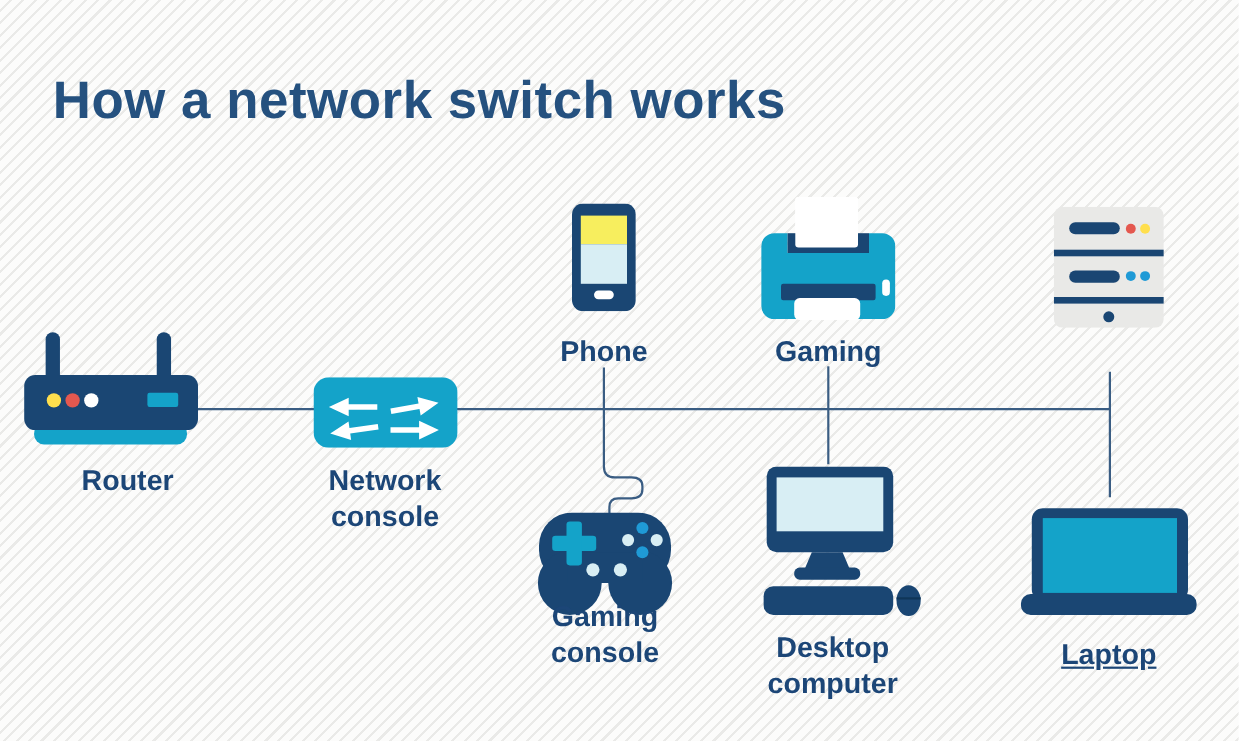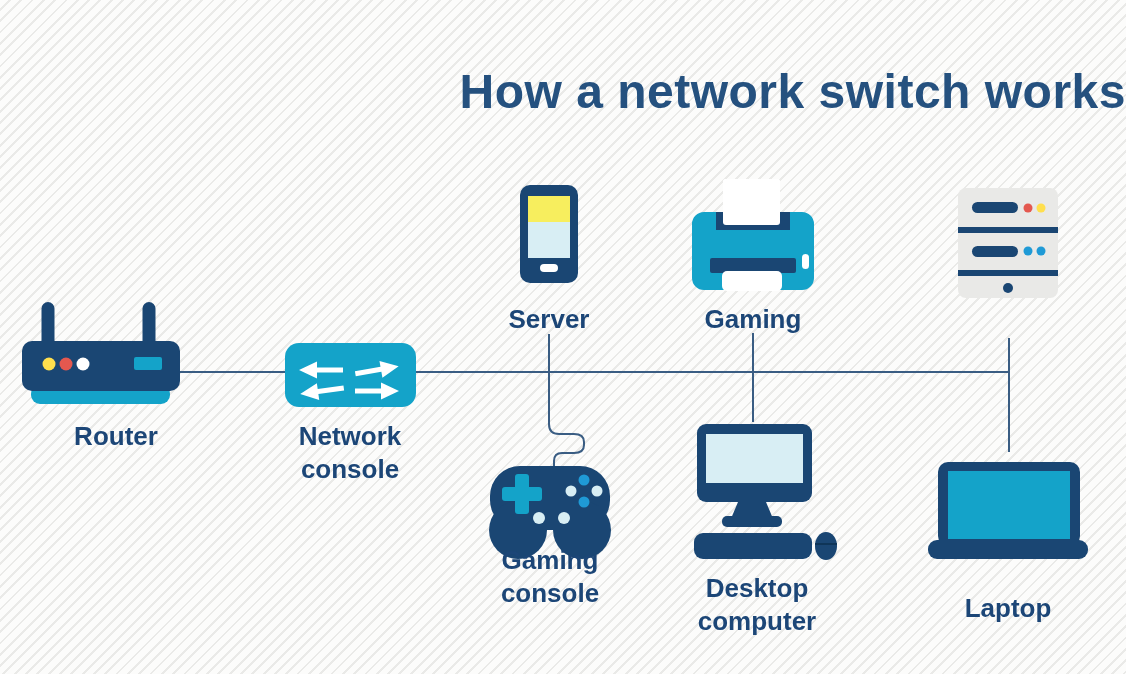--- a/index.html
+++ b/index.html
@@ -9,21 +9,21 @@
     --line:#3a5d83; --orange:#f2691d; --label:#1c4677; --title:#25517f;
     --bg:#fcfcfb; --stripe:#eaeae8; --white:#ffffff;
   }
   #canvas{
     position:relative; width:1126px; height:674px; overflow:hidden;
     font-family:"Liberation Sans", sans-serif;
     background:repeating-linear-gradient(135deg,
       var(--bg) 0px, var(--bg) 6px, var(--stripe) 6px, var(--stripe) 8px);
   }
   .title{
-    position:absolute; left:0; right:0; top:64px; text-align:right;
+    position:absolute; left:0; right:0; top:64px; text-align:left;
     font-size:48px; font-weight:700; color:var(--title); letter-spacing:0.5px;padding-left:48px;
   }
   .device{position:absolute; z-index:2;}
   .lines{position:absolute; left:0; top:0; z-index:1;}
   .lbl{
     position:absolute; z-index:3; text-align:center;
     font-size:26px; font-weight:700; color:var(--label); line-height:33px;
   }
   .navy{fill:var(--navy);} .teal{fill:var(--teal);} .lb{fill:var(--lightblue);}
   .wht{fill:var(--white);} .gray{fill:var(--servergray);}
@@ -76,21 +76,21 @@
   <div class="lbl" style="left:285px; top:420px; width:130px;">Network console</div>
 
   <div class="device" style="left:520px; top:185px;">
     <svg width="58" height="98" viewBox="0 0 58 98">
       <rect class="navy" x="0" y="0" width="58" height="98" rx="10"></rect>
       <rect x="8" y="11" width="42" height="26" fill="var(--yellow)"></rect>
       <rect class="lb" x="8" y="37" width="42" height="36"></rect>
       <rect class="wht" x="20" y="79" width="18" height="8" rx="4"></rect>
     </svg>
   </div>
-  <div class="lbl" style="left:489px; top:303px; width:120px;">Server</div>
+  <div class="lbl" style="left:489px; top:303px; width:120px;">Phone</div>
 
   <div class="device" style="left:692px; top:178px;">
     <svg width="122" height="114" viewBox="0 0 122 114">
       <rect class="wht" x="31" y="1" width="57" height="44" rx="3"></rect>
       <rect x="37" y="6" width="45" height="3" fill="#e3e3e3"></rect>
       <path class="teal" d="M12,34 H24 V52 H98 V34 H110 A12,12 0 0 1 122,46 V100 A12,12 0 0 1 110,112 H12 A12,12 0 0 1 0,100 V46 A12,12 0 0 1 12,34 Z"></path>
       <rect class="navy" x="24" y="34" width="74" height="18"></rect>
       <rect class="wht" x="31" y="1" width="57" height="46" rx="3"></rect>
       <rect class="navy" x="18" y="80" width="86" height="15" rx="2"></rect>
       <rect class="wht" x="110" y="76" width="7" height="15" rx="3.5"></rect>
@@ -147,16 +147,16 @@
   </div>
   <div class="lbl" style="left:694px; top:572px; width:126px;">Desktop computer</div>
 
   <div class="device" style="left:928px; top:458px;">
     <svg width="160" height="102" viewBox="0 0 160 102">
       <rect class="navy" x="10" y="4" width="142" height="84" rx="10"></rect>
       <rect class="teal" x="20" y="13" width="122" height="68"></rect>
       <rect class="navy" x="0" y="82" width="160" height="19" rx="9"></rect>
     </svg>
   </div>
-  <div class="lbl" style="left:948px; top:592px; width:120px;">Laptop</div>
+  <div class="lbl" style="left:948px; top:579px; width:120px;text-decoration:underline;">Laptop</div>
 
 
 </div>
 
 </body></html>

